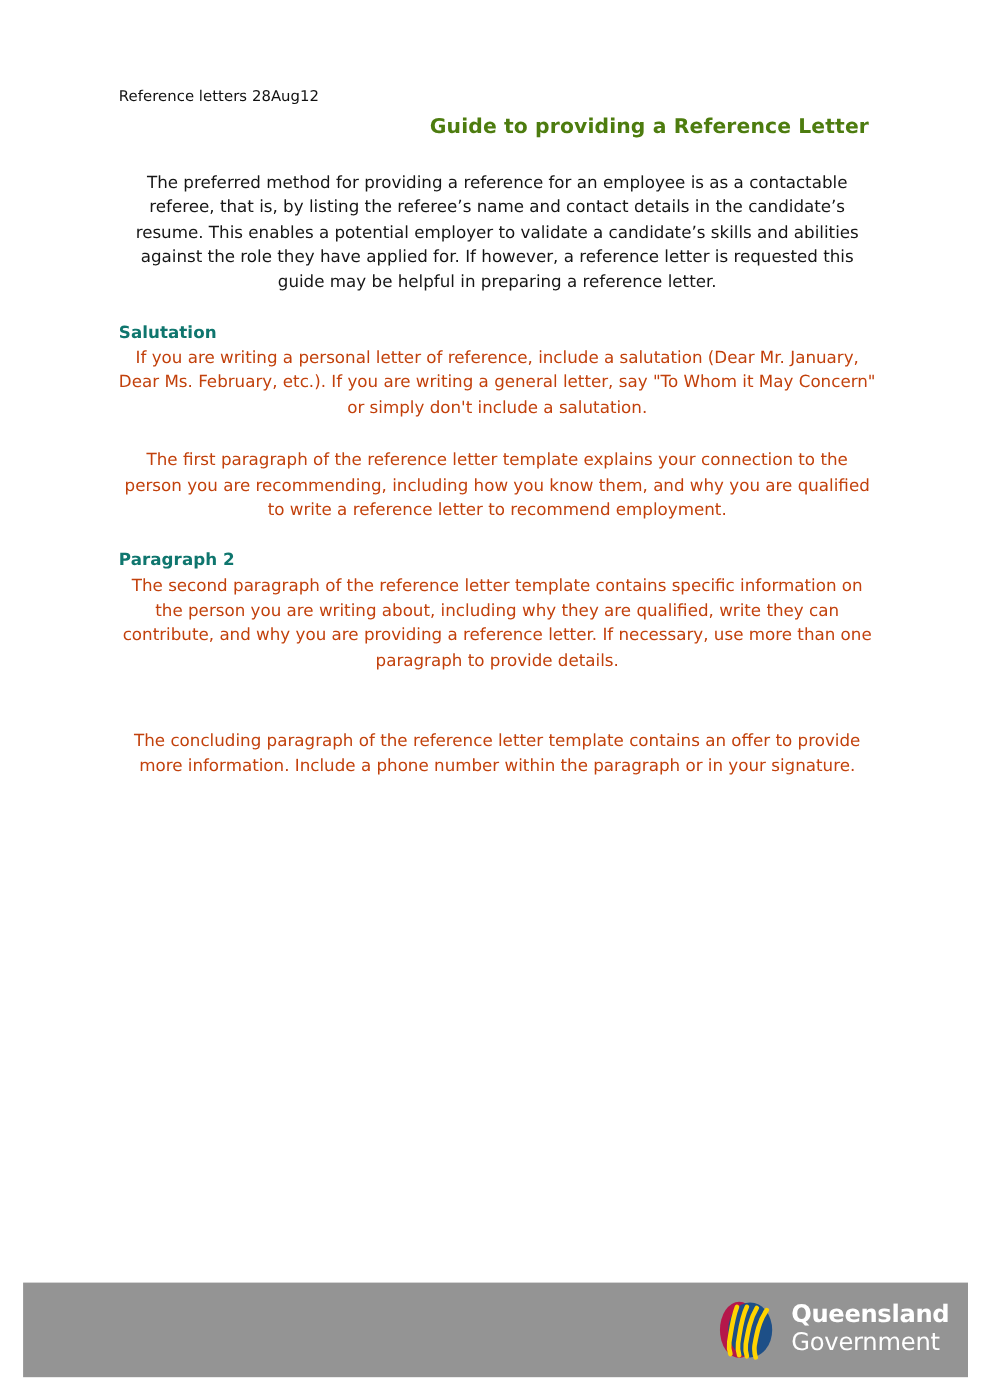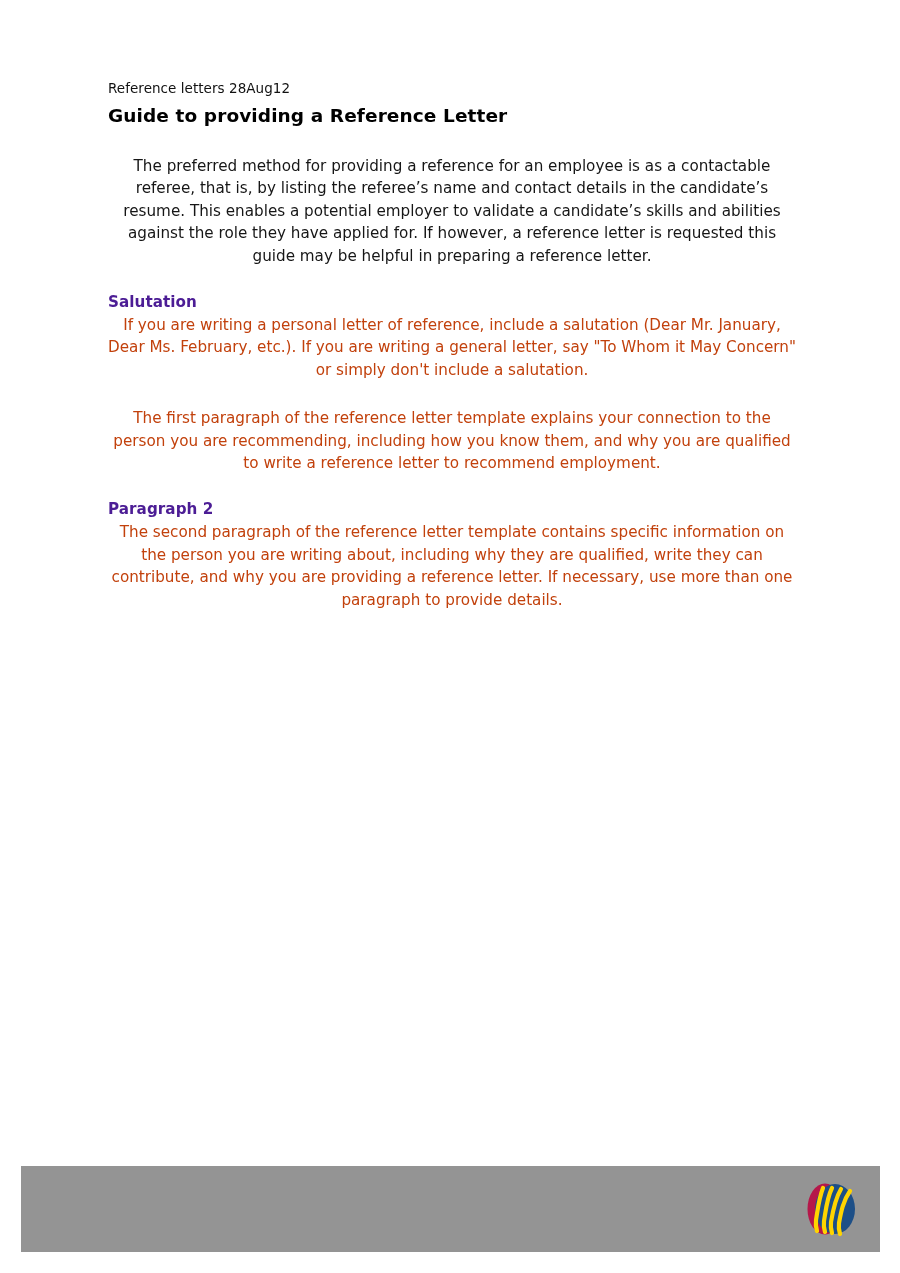--- a/index.html
+++ b/index.html
@@ -39,25 +39,25 @@
   .content {
     position: absolute;
     left: 108px;
     top: 104px;
     width: 688px;
   }
 
   .doc-title {
     font-size: 18.5px;
     font-weight: bold;
-    text-align: left;
+    text-align: right;
     line-height: 24px;
     margin: 0 0 0 0;
     padding-right: 6px;
-    color: #000000;
+    color: #4d7c0f;
     letter-spacing: 0.1px;
   }
 
   .intro {
     margin: 0;
     padding-top: 27px;
     font-size: 15.2px;
     line-height: 22.4px;
     color: #161616;
     text-align: center;
@@ -65,21 +65,21 @@
 
   .section {
     padding-top: 25px;
   }
 
   .section-heading {
     margin: 0;
     font-size: 15.2px;
     font-weight: bold;
     line-height: 21px;
-    color: #4c1d95;
+    color: #0f766e;
     letter-spacing: 0.05px;
   }
 
   .section-body {
     margin: 0;
     padding-top: 1px;
     font-size: 15.2px;
     line-height: 22.4px;
     color: #c2410c;
     text-align: center;
@@ -162,35 +162,40 @@
 
     <div class="section">
       <h2 class="section-heading">Paragraph 2</h2>
       <p class="section-body">The second paragraph of the reference letter template contains specific information on the person you are writing about, including why they are qualified, write they can contribute, and why you are providing a reference letter. If necessary, use more than one paragraph to provide details.</p>
     </div>
 
     <div class="section">
     </div>
 
     <div class="section">
+      <p class="section-body">The concluding paragraph of the reference letter template contains an offer to provide more information. Include a phone number within the paragraph or in your signature.</p>
     </div>
 
   </div>
 
   <div class="footer-band">
     <div class="logo">
 
       <svg class="logo-emblem" viewBox="0 0 62 62">
         <ellipse cx="24" cy="31" rx="17.5" ry="25.5" fill="#b5174a"></ellipse>
         <ellipse cx="34" cy="31" rx="20" ry="25" fill="#1d4f87"></ellipse>
         <g fill="none" stroke="#ffd400" stroke-width="4.2" stroke-linecap="round" stroke-linejoin="round">
           <path d="M22 10 C18 20, 17 30, 15 42 C14.4 47, 15 50, 16 53"></path>
           <path d="M31 10 C26 20, 25 31, 23 43 C22.4 48, 23 51, 24 54"></path>
           <path d="M40 11 C34 21, 32 32, 30 44 C29.4 49, 30 52, 31 55"></path>
           <path d="M49 13 C42 23, 40 34, 38 45 C37.4 50, 38 53, 39 56"></path>
         </g>
       </svg>
 
+      <div class="logo-wordmark">
+        <span class="logo-line1">Queensland</span>
+        <span class="logo-line2">Government</span>
+      </div>
 
     </div>
   </div>
 
 </div>
 
 </body></html>

